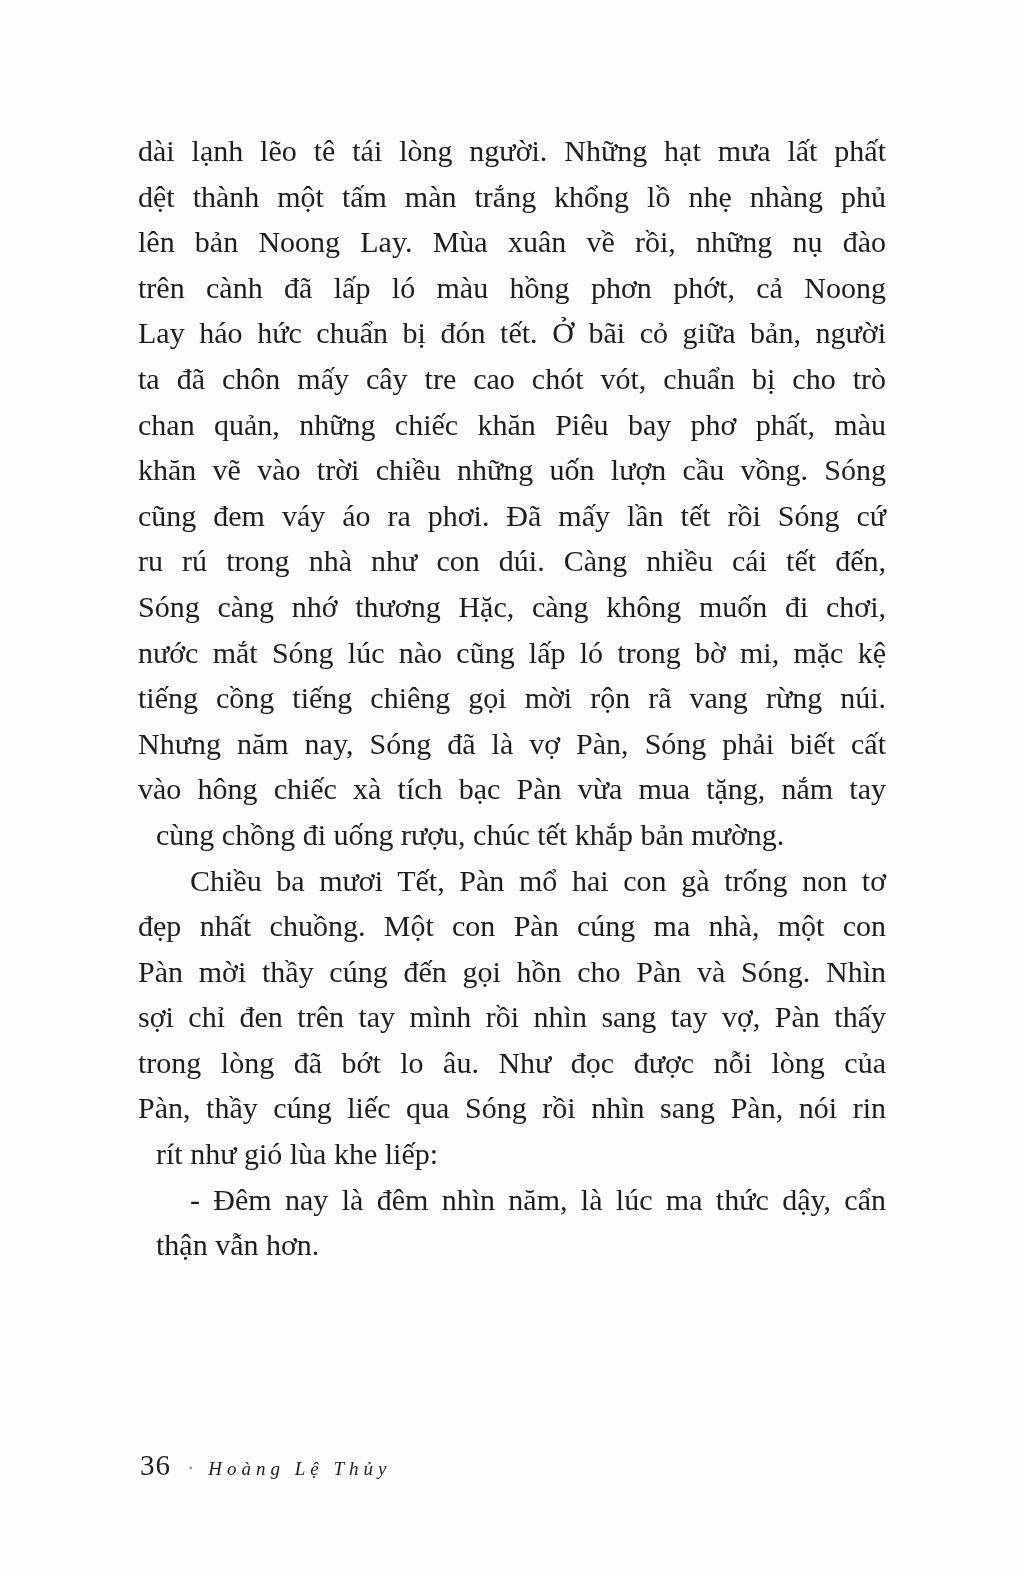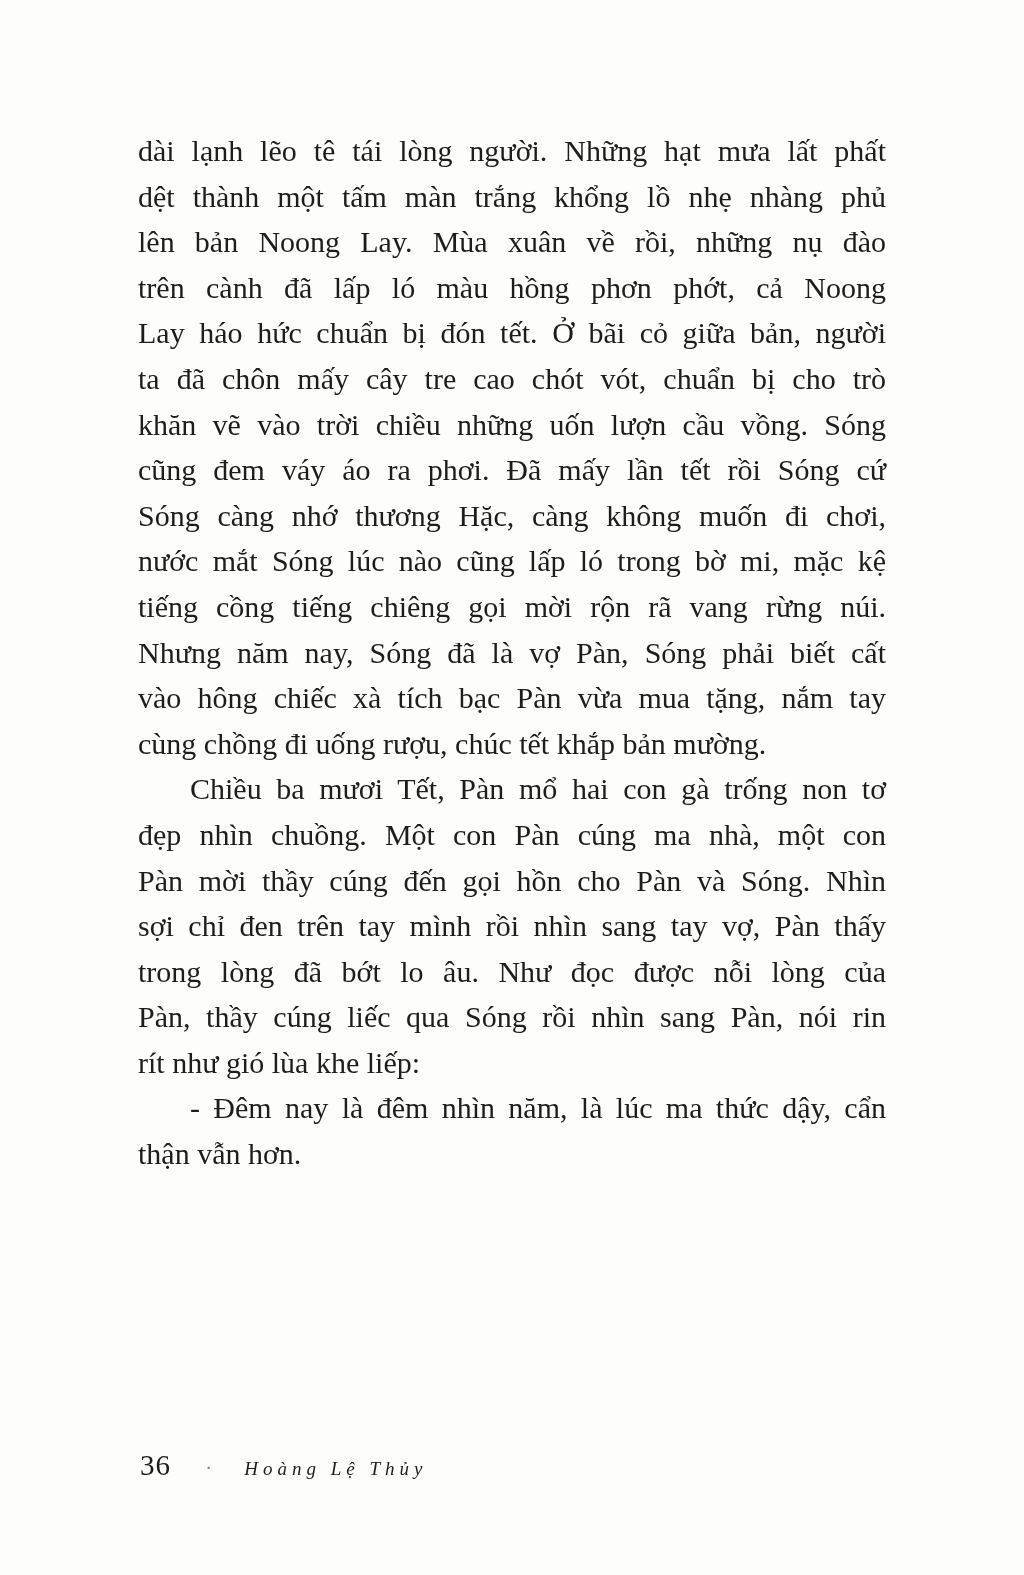--- a/index.html
+++ b/index.html
@@ -25,31 +25,31 @@
     line-height: 45.6px;
   }
   .line {
     text-align: justify;
     text-align-last: justify;
     white-space: normal;
     font-family: Liberation Serif, serif;
   }
   .line.end {
     text-align-last: left;
+    margin-left: 18px;
   }
   .line.indent {
     text-indent: 52px;
   }
   .footer {
     position: absolute;
     left: 140px;
     top: 1449px;
     display: flex;
     align-items: baseline;
-    gap: 18px;
   }
   .footer .page-number {
     font-size: 29px;
     letter-spacing: 1px;
   }
   .footer .sep {
     font-size: 22px;
     color: #8e8a85;
     margin: 0 14px 0 16px;
   }
@@ -64,30 +64,32 @@
 
 <div class="page">
 
   <div class="text-block" id="text-block">
       <div class="line">dài lạnh lẽo tê tái lòng người. Những hạt mưa lất phất</div>
       <div class="line">dệt thành một tấm màn trắng khổng lồ nhẹ nhàng phủ</div>
       <div class="line">lên bản Noong Lay. Mùa xuân về rồi, những nụ đào</div>
       <div class="line">trên cành đã lấp ló màu hồng phơn phớt, cả Noong</div>
       <div class="line">Lay háo hức chuẩn bị đón tết. Ở bãi cỏ giữa bản, người</div>
       <div class="line">ta đã chôn mấy cây tre cao chót vót, chuẩn bị cho trò</div>
+      <div class="line">chan quản, những chiếc khăn Piêu bay phơ phất, màu</div>
       <div class="line">khăn vẽ vào trời chiều những uốn lượn cầu vồng. Sóng</div>
       <div class="line">cũng đem váy áo ra phơi. Đã mấy lần tết rồi Sóng cứ</div>
+      <div class="line">ru rú trong nhà như con dúi. Càng nhiều cái tết đến,</div>
       <div class="line">Sóng càng nhớ thương Hặc, càng không muốn đi chơi,</div>
       <div class="line">nước mắt Sóng lúc nào cũng lấp ló trong bờ mi, mặc kệ</div>
       <div class="line">tiếng cồng tiếng chiêng gọi mời rộn rã vang rừng núi.</div>
       <div class="line">Nhưng năm nay, Sóng đã là vợ Pàn, Sóng phải biết cất</div>
       <div class="line">vào hông chiếc xà tích bạc Pàn vừa mua tặng, nắm tay</div>
       <div class="line end">cùng chồng đi uống rượu, chúc tết khắp bản mường.</div>
       <div class="line indent">Chiều ba mươi Tết, Pàn mổ hai con gà trống non tơ</div>
-      <div class="line">đẹp nhìn chuồng. Một con Pàn cúng ma nhà, một con</div>
+      <div class="line">đẹp nhất chuồng. Một con Pàn cúng ma nhà, một con</div>
       <div class="line">Pàn mời thầy cúng đến gọi hồn cho Pàn và Sóng. Nhìn</div>
       <div class="line">sợi chỉ đen trên tay mình rồi nhìn sang tay vợ, Pàn thấy</div>
       <div class="line">trong lòng đã bớt lo âu. Như đọc được nỗi lòng của</div>
       <div class="line">Pàn, thầy cúng liếc qua Sóng rồi nhìn sang Pàn, nói rin</div>
       <div class="line end">rít như gió lùa khe liếp:</div>
       <div class="line indent">- Đêm nay là đêm nhìn năm, là lúc ma thức dậy, cẩn</div>
       <div class="line end">thận vẫn hơn.</div>
     </div>
 
   <div class="footer">

